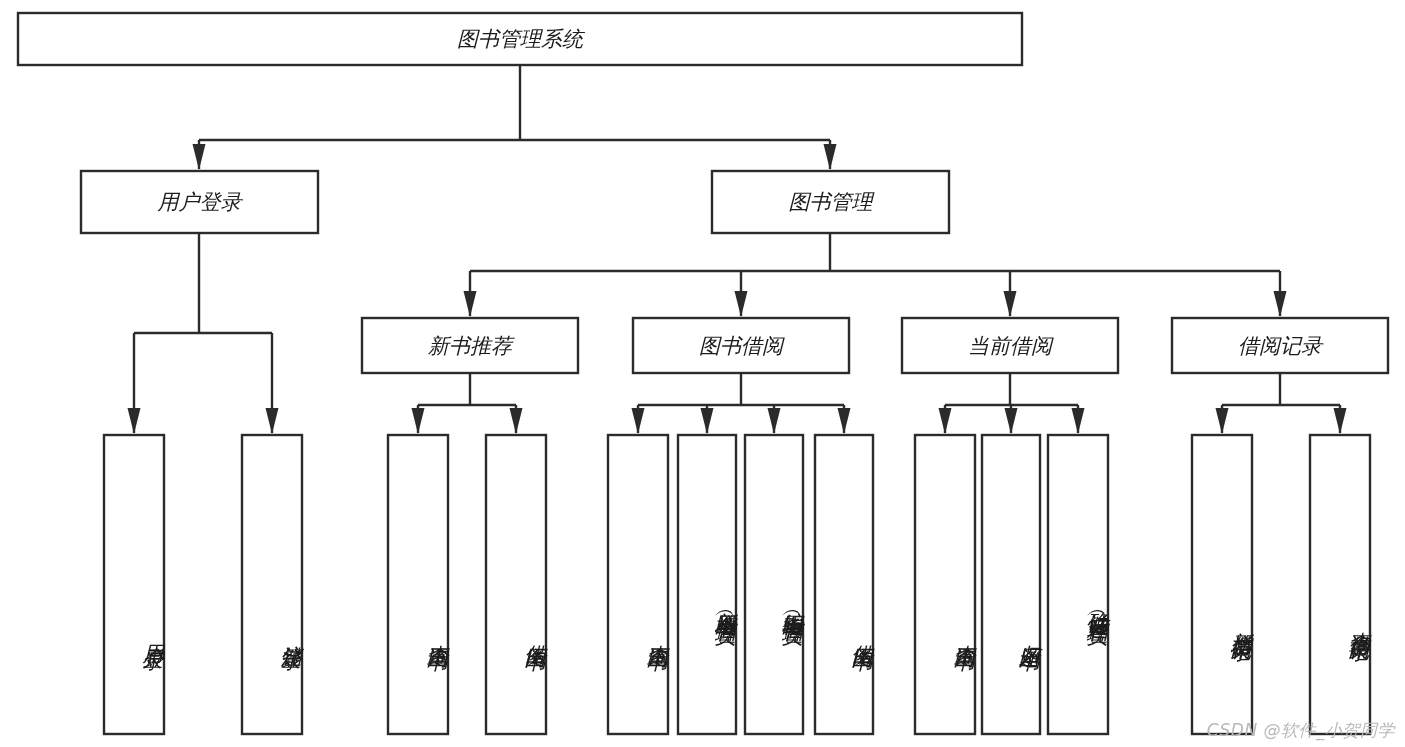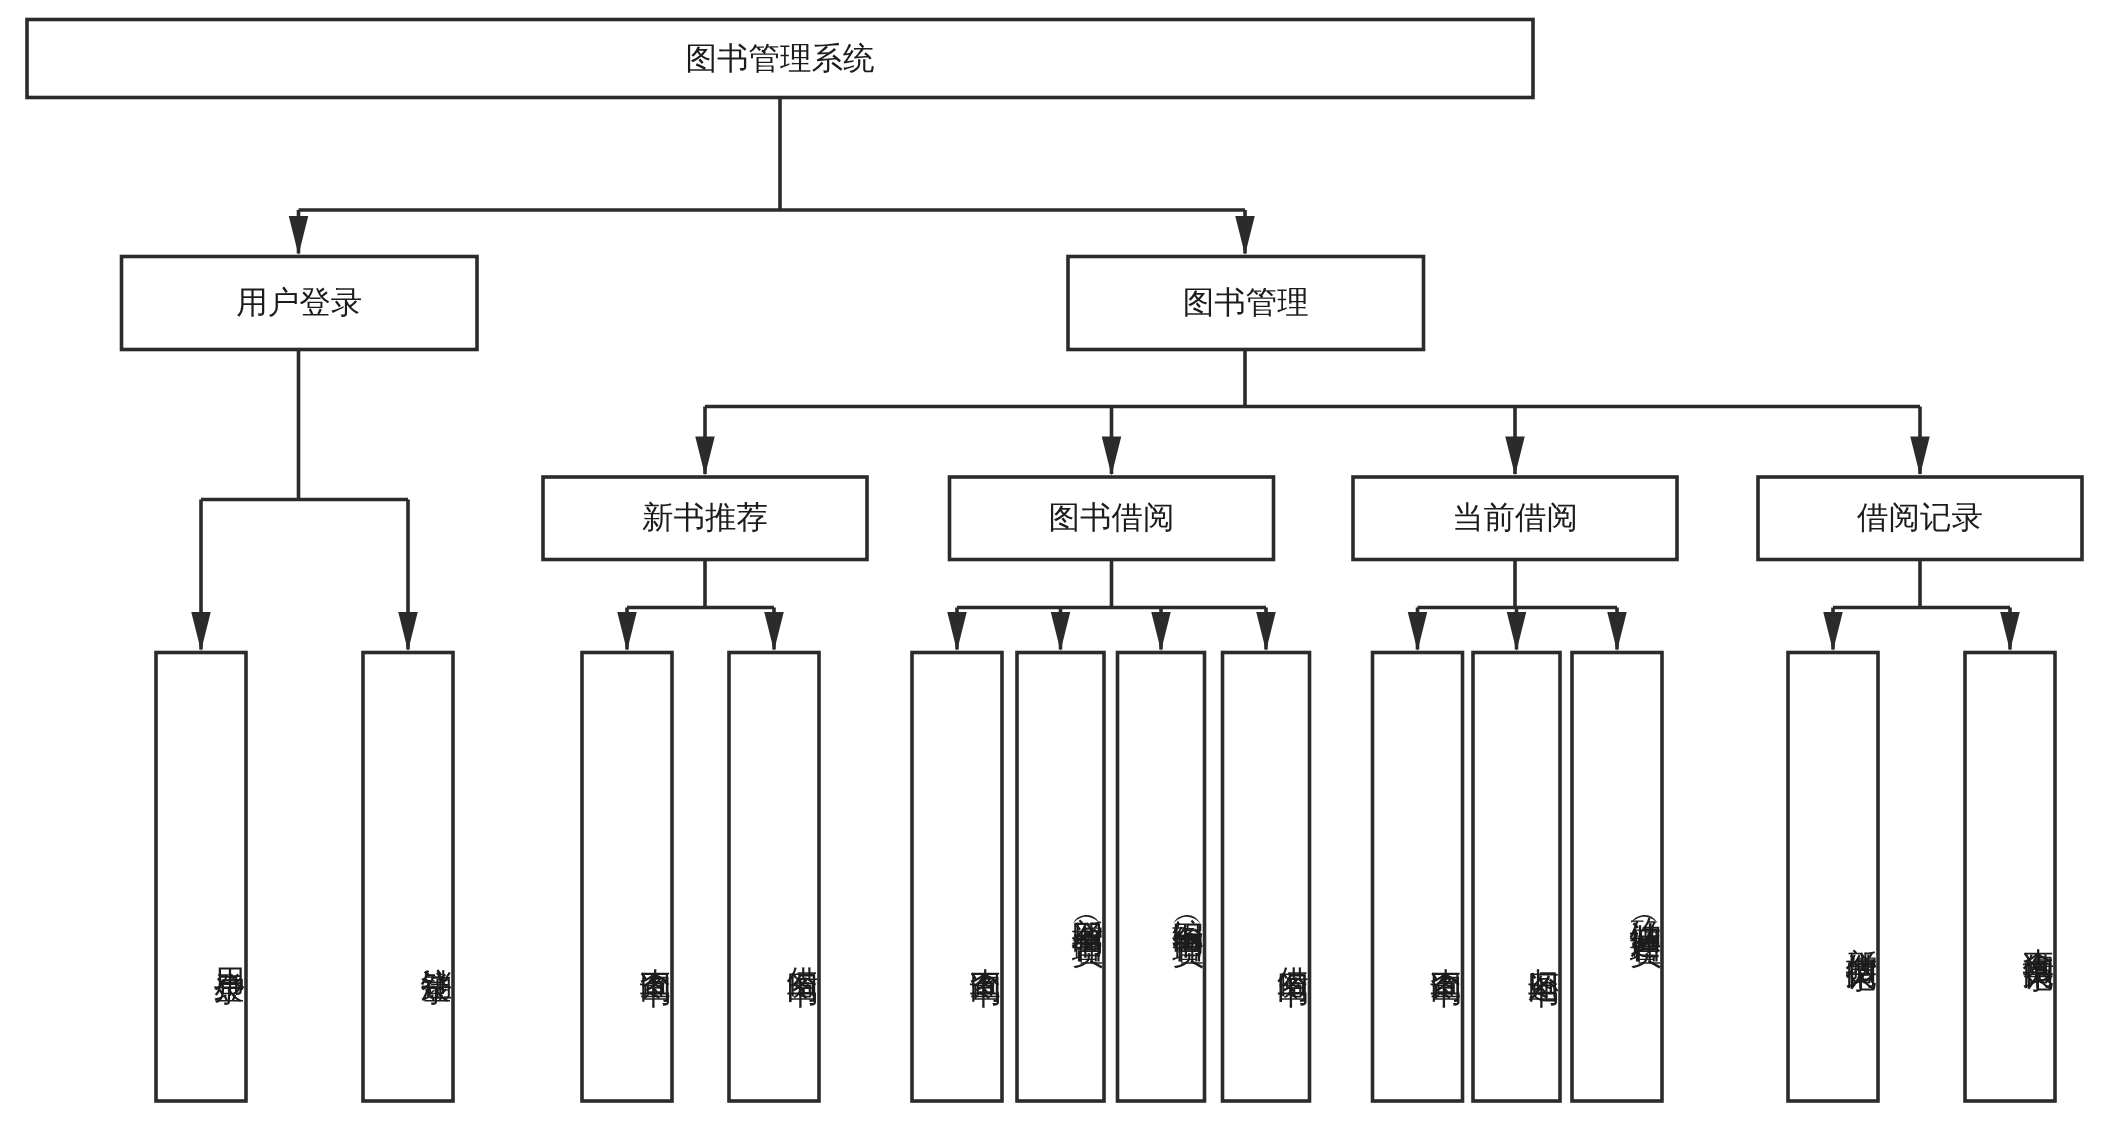--- a/index.html
+++ b/index.html
@@ -12,20 +12,21 @@
     width: 1405px;
     height: 747px;
     font-family: "DejaVu Sans", "Liberation Sans", sans-serif;
     overflow: hidden;
     position: relative;
   }
   #diagram-root {
     position: relative;
     width: 1405px;
     height: 747px;
+    font-style: italic;
   }
   svg.diagram-canvas {
     position: absolute;
     left: 0;
     top: 0;
     width: 1405px;
     height: 747px;
     display: block;
   }
   .node-box {
@@ -213,14 +214,15 @@
       <div class="node-label-v" style="left: 678px; top: 439px; width: 58px; height: 291px; padding-top: 38px; box-sizing: border-box;">新增图书（管理员）</div>
       <div class="node-label-v" style="left: 745px; top: 439px; width: 58px; height: 291px; padding-top: 38px; box-sizing: border-box;">编辑图书（管理员）</div>
       <div class="node-label-v" style="left: 815px; top: 439px; width: 58px; height: 291px; padding-top: 95.5px; box-sizing: border-box;">借阅图书</div>
       <div class="node-label-v" style="left: 915px; top: 439px; width: 60px; height: 291px; padding-top: 95.5px; box-sizing: border-box;">查询图书</div>
       <div class="node-label-v" style="left: 982px; top: 439px; width: 58px; height: 291px; padding-top: 95.5px; box-sizing: border-box;">归还图书</div>
       <div class="node-label-v" style="left: 1048px; top: 439px; width: 60px; height: 291px; padding-top: 38px; box-sizing: border-box;">确认归还（管理员）</div>
       <div class="node-label-v" style="left: 1192px; top: 439px; width: 60px; height: 291px; padding-top: 72.5px; box-sizing: border-box;">新增借阅记录</div>
       <div class="node-label-v" style="left: 1310px; top: 439px; width: 60px; height: 291px; padding-top: 72.5px; box-sizing: border-box;">查询借阅记录</div>
     </div>
 
+  <div class="watermark">CSDN @软件_小贺同学</div>
 
 </div>
 
 </body></html>

